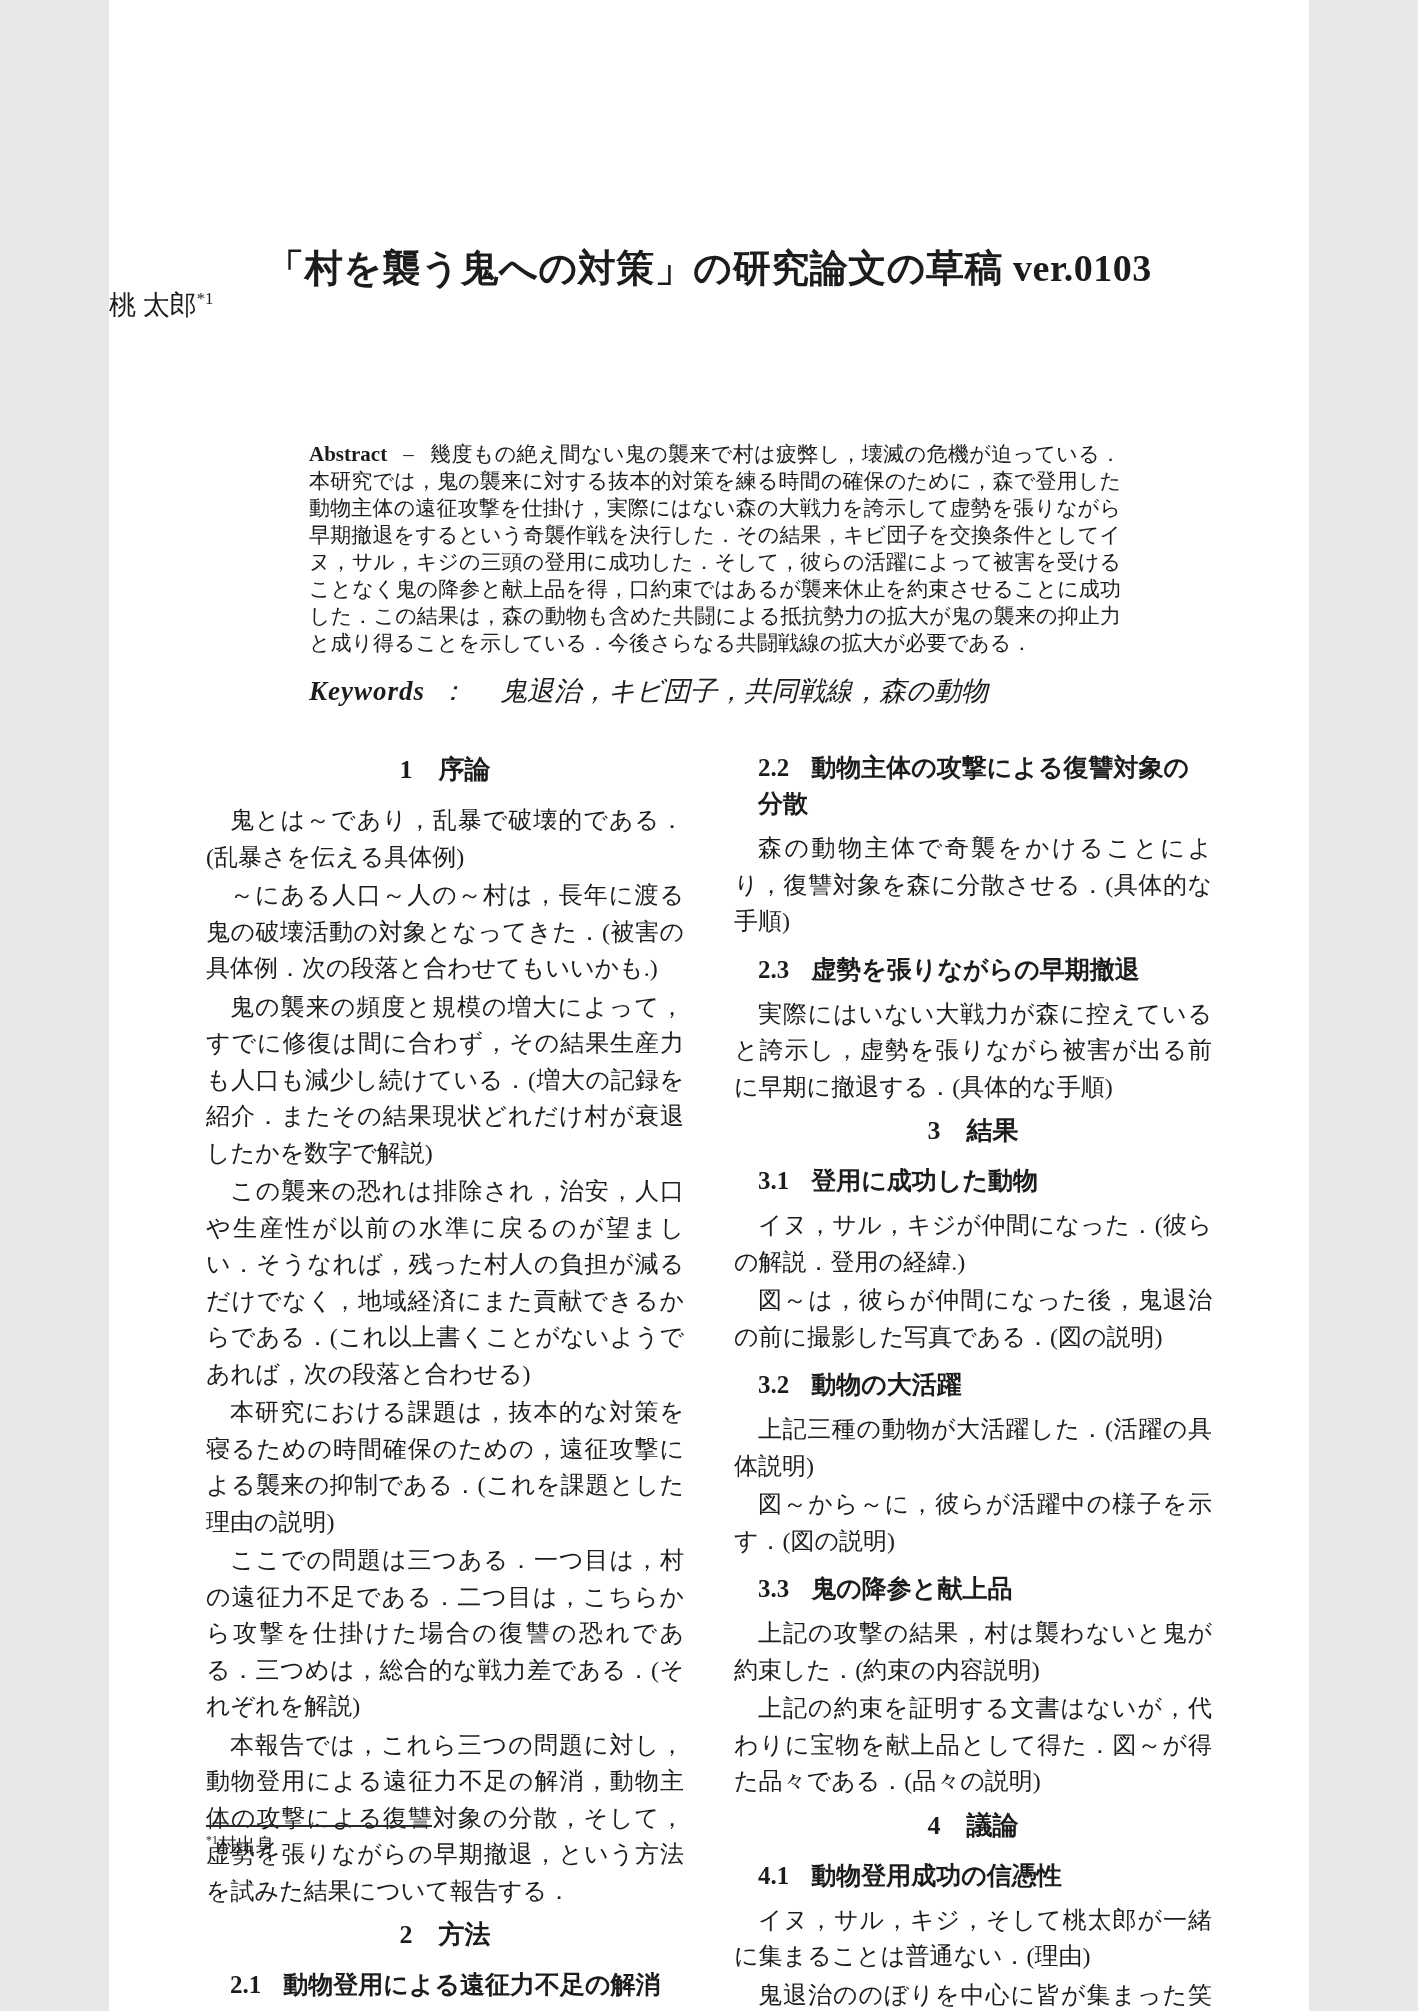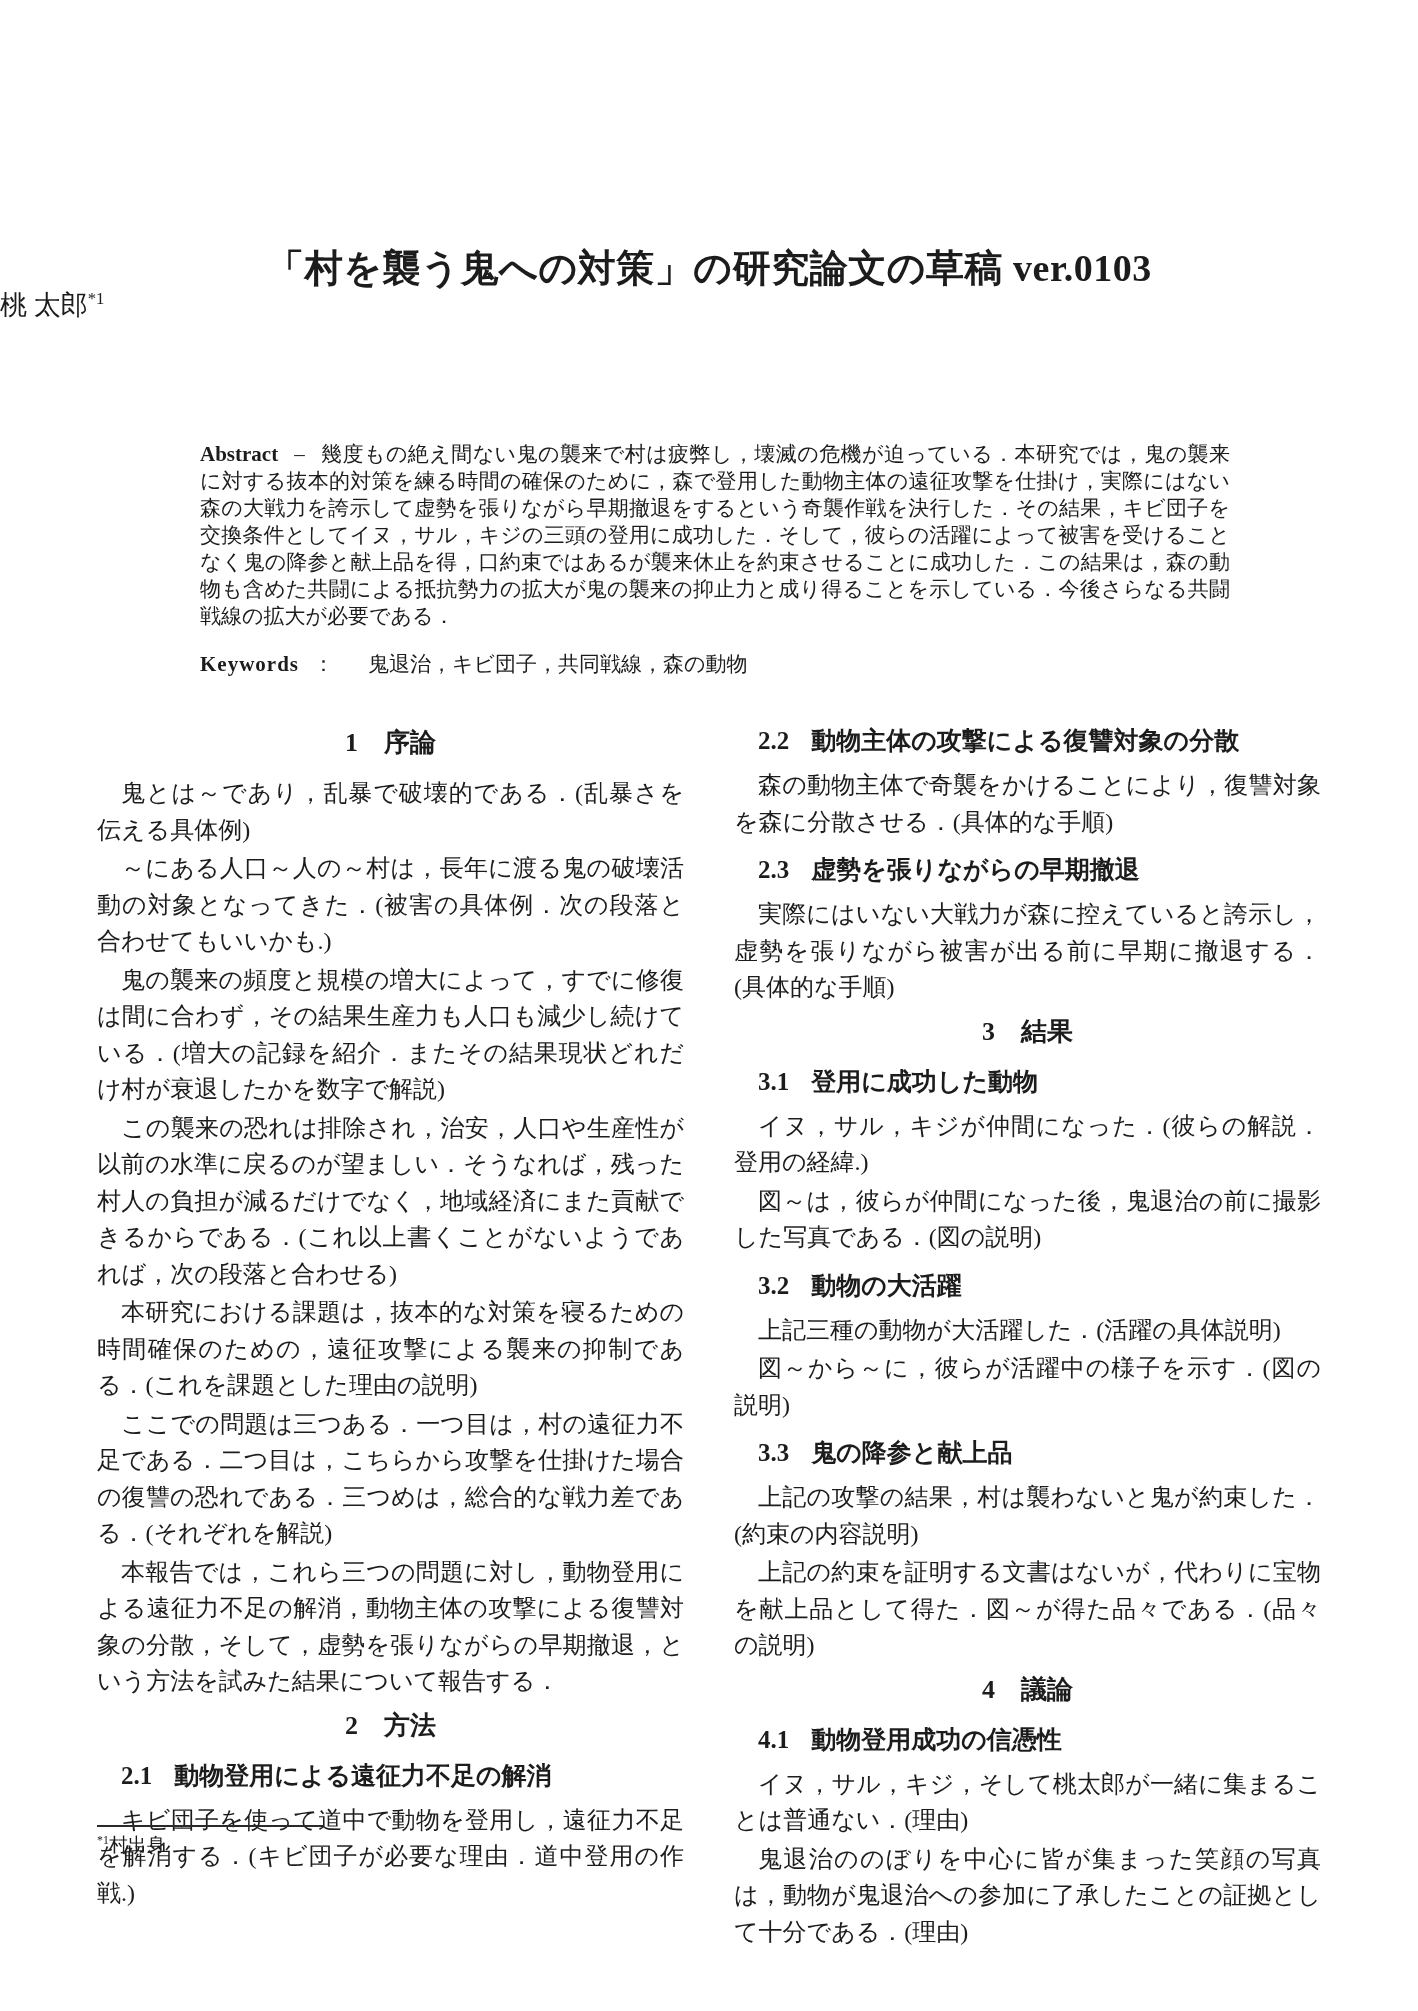--- a/index.html
+++ b/index.html
@@ -1,18 +1,18 @@
 <!DOCTYPE html>
 <html lang="ja"><head>
 <meta charset="utf-8">
 <style>
   html,body{margin:0;padding:0;background:#e8e8e8;}
   .page{
     position:relative;
-    width:1418px;height:2011px;
+    width:1200px;height:2011px;
     margin:0 auto;
     background:#ffffff;
     color:#1c1c1c;
     font-family:"Liberation Serif","DejaVu Serif",serif;
     overflow:hidden;
   }
   
   .title{
     margin:246px 40px 0 40px;
     text-align:center;
@@ -31,22 +31,23 @@
   .abstract{
     margin:121px 188px 0 200px;
     font-size:21px;
     line-height:27px;
     text-align:justify;
   }
   .abstract .lbl{font-weight:bold;}
   .abstract .dash{margin:0 16px;}
   .keywords{
     margin:21px 188px 0 200px;
-    font-size:21px;
+    font-size:27px;
     line-height:27px;
+    font-style:italic;
   }
   .keywords .lbl{font-weight:bold;letter-spacing:1px;}
   .keywords .colon{margin:0 34px 0 14px;}
   
   .columns{
     display:flex;
     gap:46px;
     padding:0 95px;
     margin-top:45px;
   }

